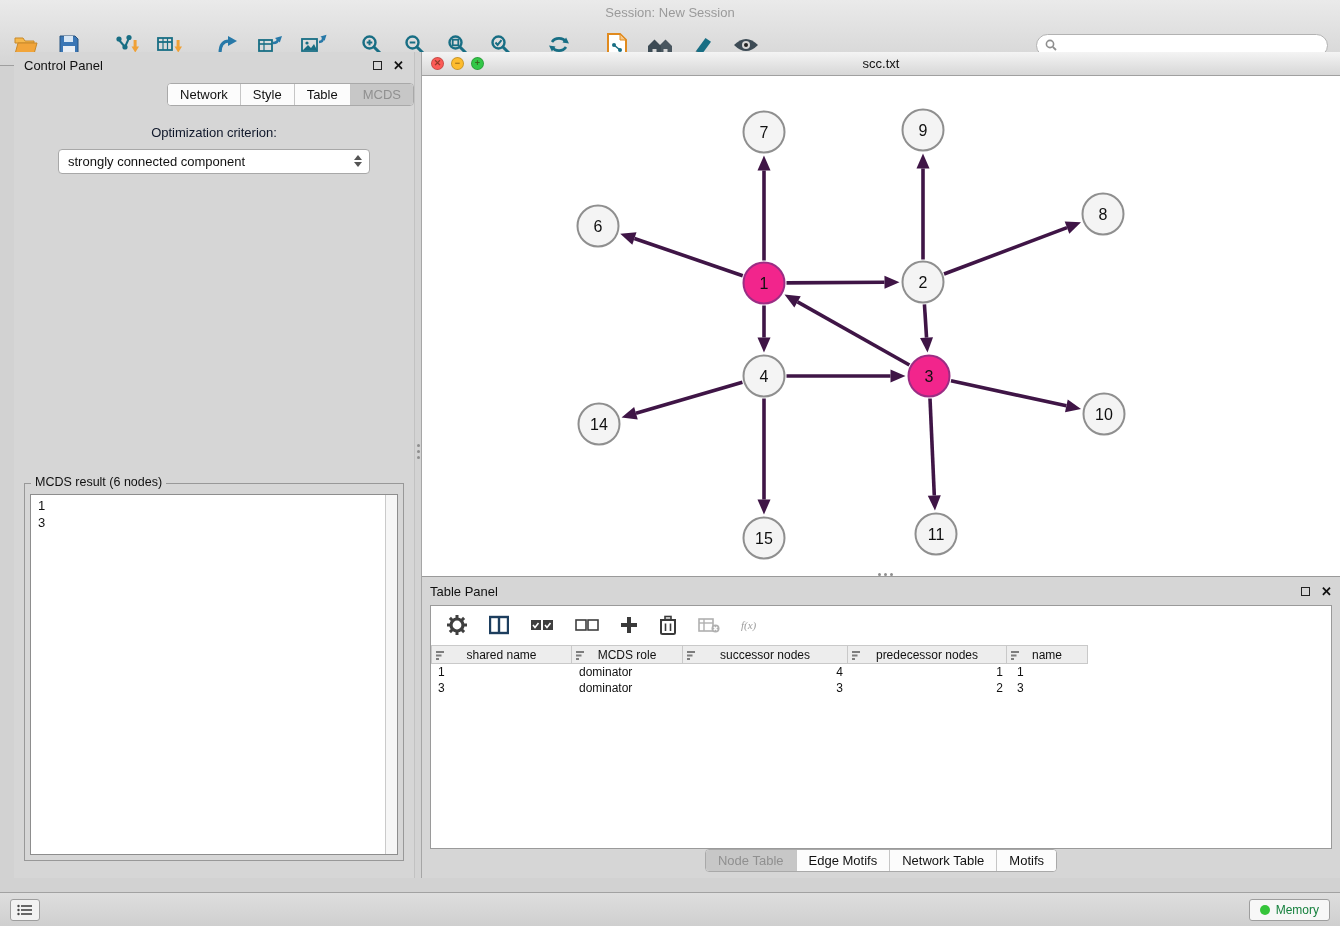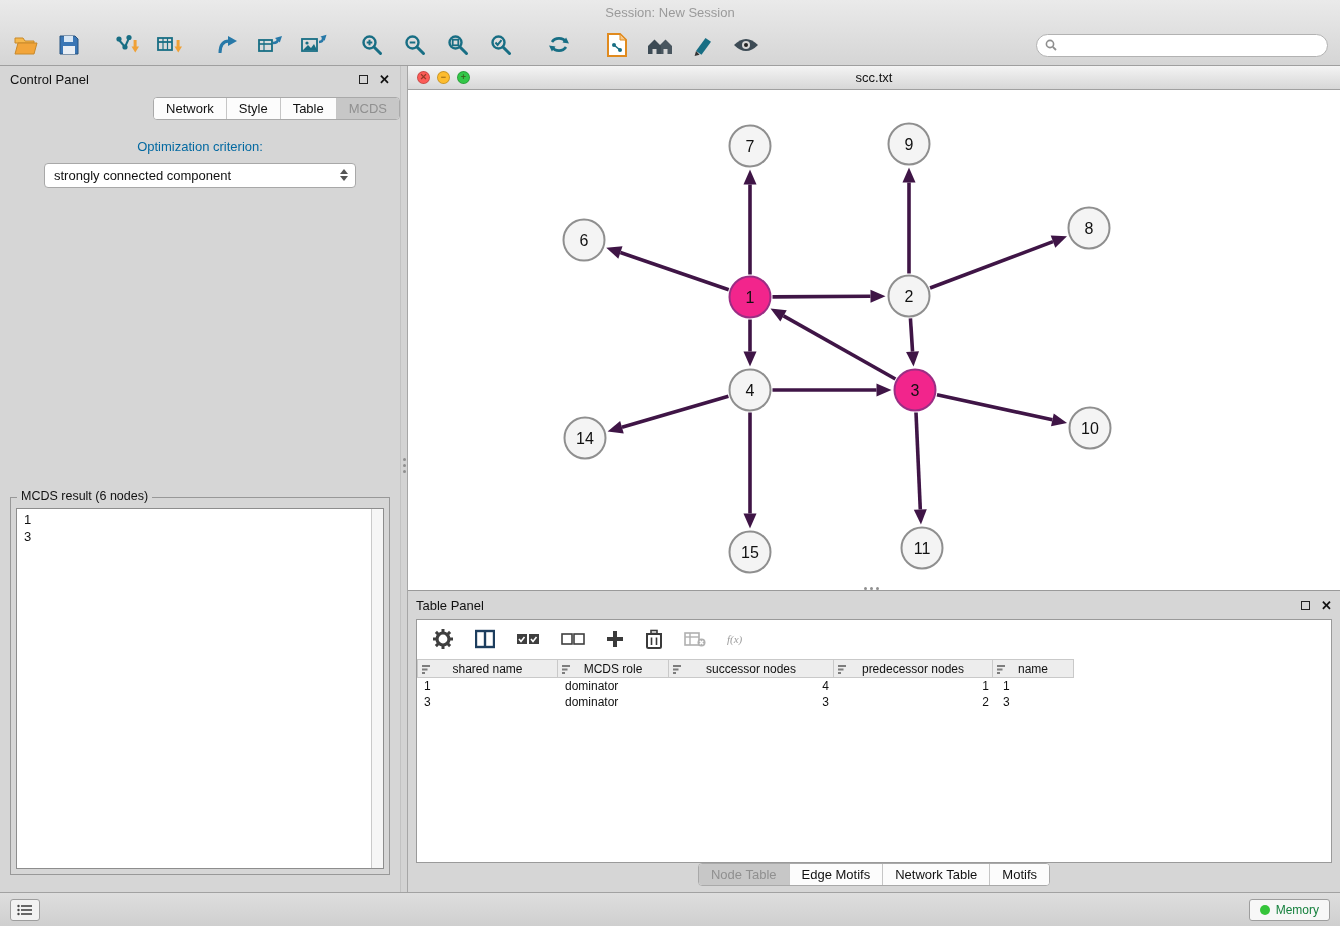--- a/index.html
+++ b/index.html
@@ -15,41 +15,41 @@
   .tb{width:36px;height:32px;display:flex;align-items:center;justify-content:center;
     margin-right:7px;border-radius:4px;}
   .gap{margin-left:15px;}
   .search-field{margin-left:auto;margin-right:12px;width:292px;height:23px;
     border:1px solid #b2b2b2;border-radius:12px;background:#fff;
     display:flex;align-items:center;padding:0 8px;gap:6px;}
   .search-field input{border:none;outline:none;flex:1;font-size:12px;
     font-family:"Liberation Sans",sans-serif;background:transparent;}
 
   
-  .main{position:absolute;top:66px;left:0;width:1340px;height:826px;display:flex;}
+  .main{position:absolute;top:52px;left:0;width:1340px;height:826px;display:flex;padding-left:14px;}
   .control-panel{width:400px;background:#d6d6d6;display:flex;flex-direction:column;}
   .splitter{width:8px;background:#d3d3d3;border-left:1px solid #c2c2c2;
     border-right:1px solid #a6a6a6;position:relative;}
   .splitter .dots{position:absolute;top:392px;left:2px;width:3px;}
   .splitter .dots i{display:block;width:3px;height:3px;border-radius:50%;
     background:#8f8f8f;margin-bottom:3px;}
 
   .cp-header{height:27px;display:flex;align-items:center;padding:0 10px;font-size:13px;color:#111;}
   .panel-icons{margin-left:auto;display:flex;gap:11px;align-items:center;}
   .float-ic{width:9px;height:9px;border:1.5px solid #222;display:inline-block;}
   .close-ic{font-size:13px;font-weight:bold;color:#111;line-height:1;}
 
   .seg{display:flex;border:1px solid #a9a9a9;border-radius:4px;overflow:hidden;background:#fdfdfd;}
   .seg .seg-tab{padding:3px 12px;font-size:13px;color:#111;background:#fcfcfc;
     border-left:1px solid #c6c6c6;white-space:nowrap;}
   .seg .seg-tab:first-child{border-left:none;}
   .seg .seg-tab.active{background:#c7c7c7;color:#909090;}
   .cp-tabs-row{display:flex;justify-content:flex-end;margin:4px 0 2px;}
 
-  .opt-label{text-align:center;font-size:13px;margin-top:17px;color:#0369a1;}
+  .opt-label{text-align:center;font-size:13px;margin-top:17px;color:#0f172a;}
   .dropdown{width:312px;height:25px;margin:9px auto 0;background:#fff;
     border:1px solid #a8a8a8;border-radius:4px;display:flex;align-items:center;
     padding:0 9px;font-size:13px;position:relative;color:#111;}
   .dd-arrows{position:absolute;right:7px;top:5px;display:flex;flex-direction:column;gap:2px;}
   .tri-up{width:0;height:0;border-left:4px solid transparent;border-right:4px solid transparent;
     border-bottom:5px solid #555;}
   .tri-down{width:0;height:0;border-left:4px solid transparent;border-right:4px solid transparent;
     border-top:5px solid #555;}
   .cp-buttons{display:flex;justify-content:center;gap:28px;margin-top:16px;}
   .btn{background:#fdfdfd;border:1px solid #ababab;border-radius:4px;

